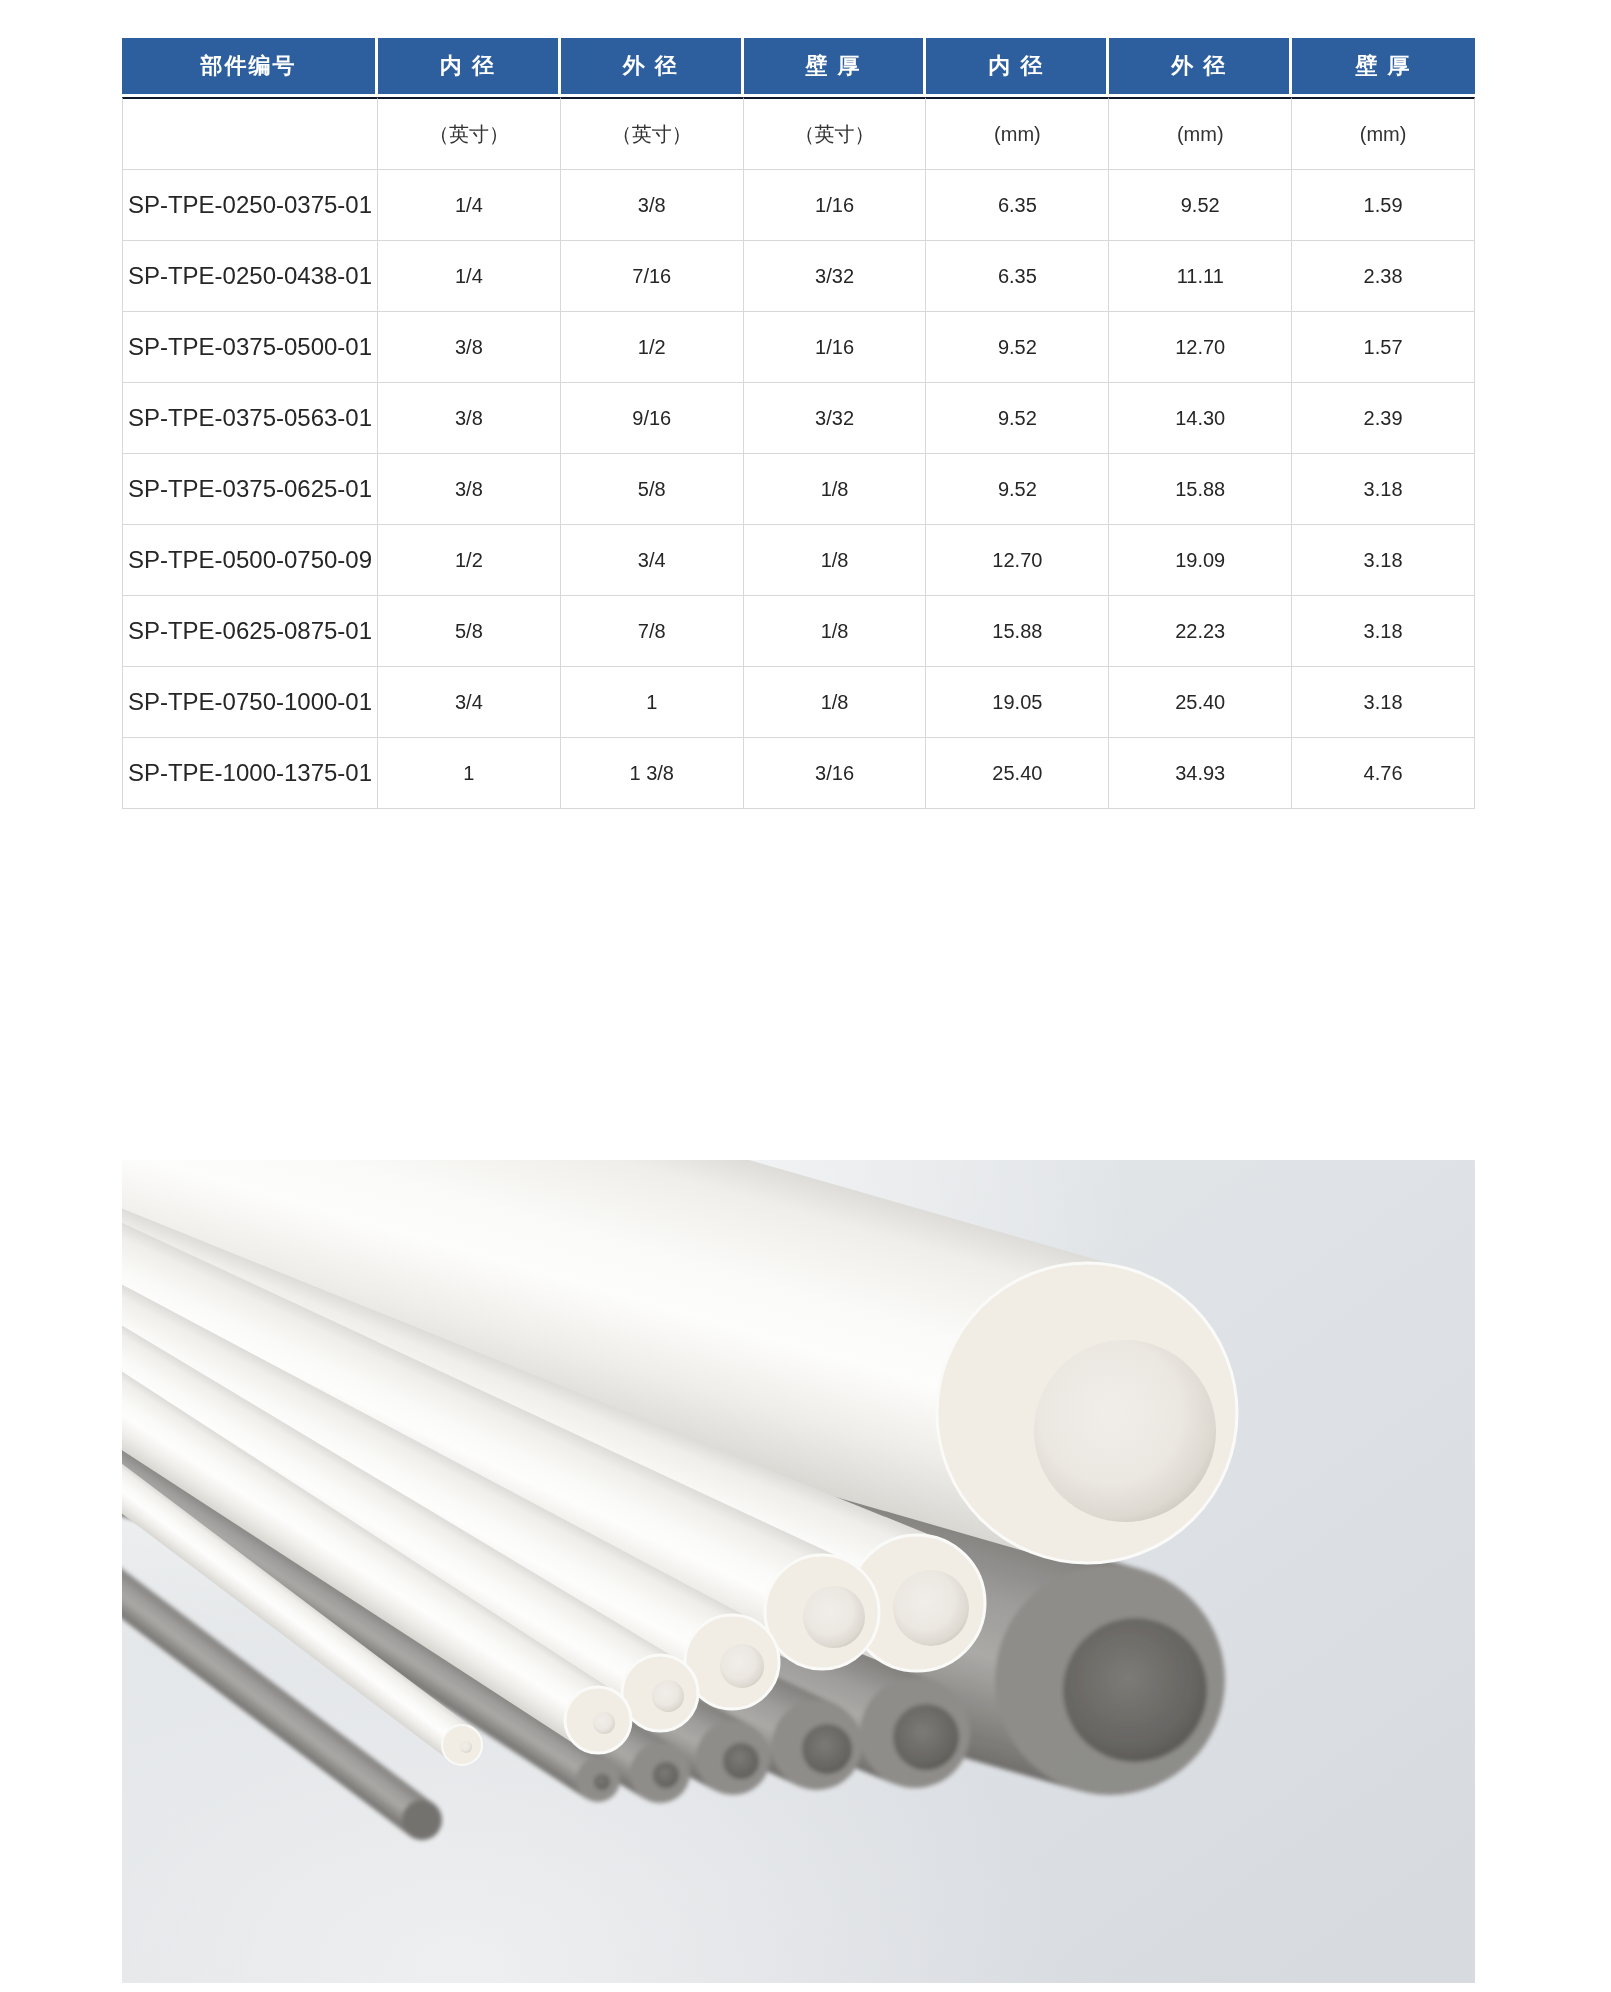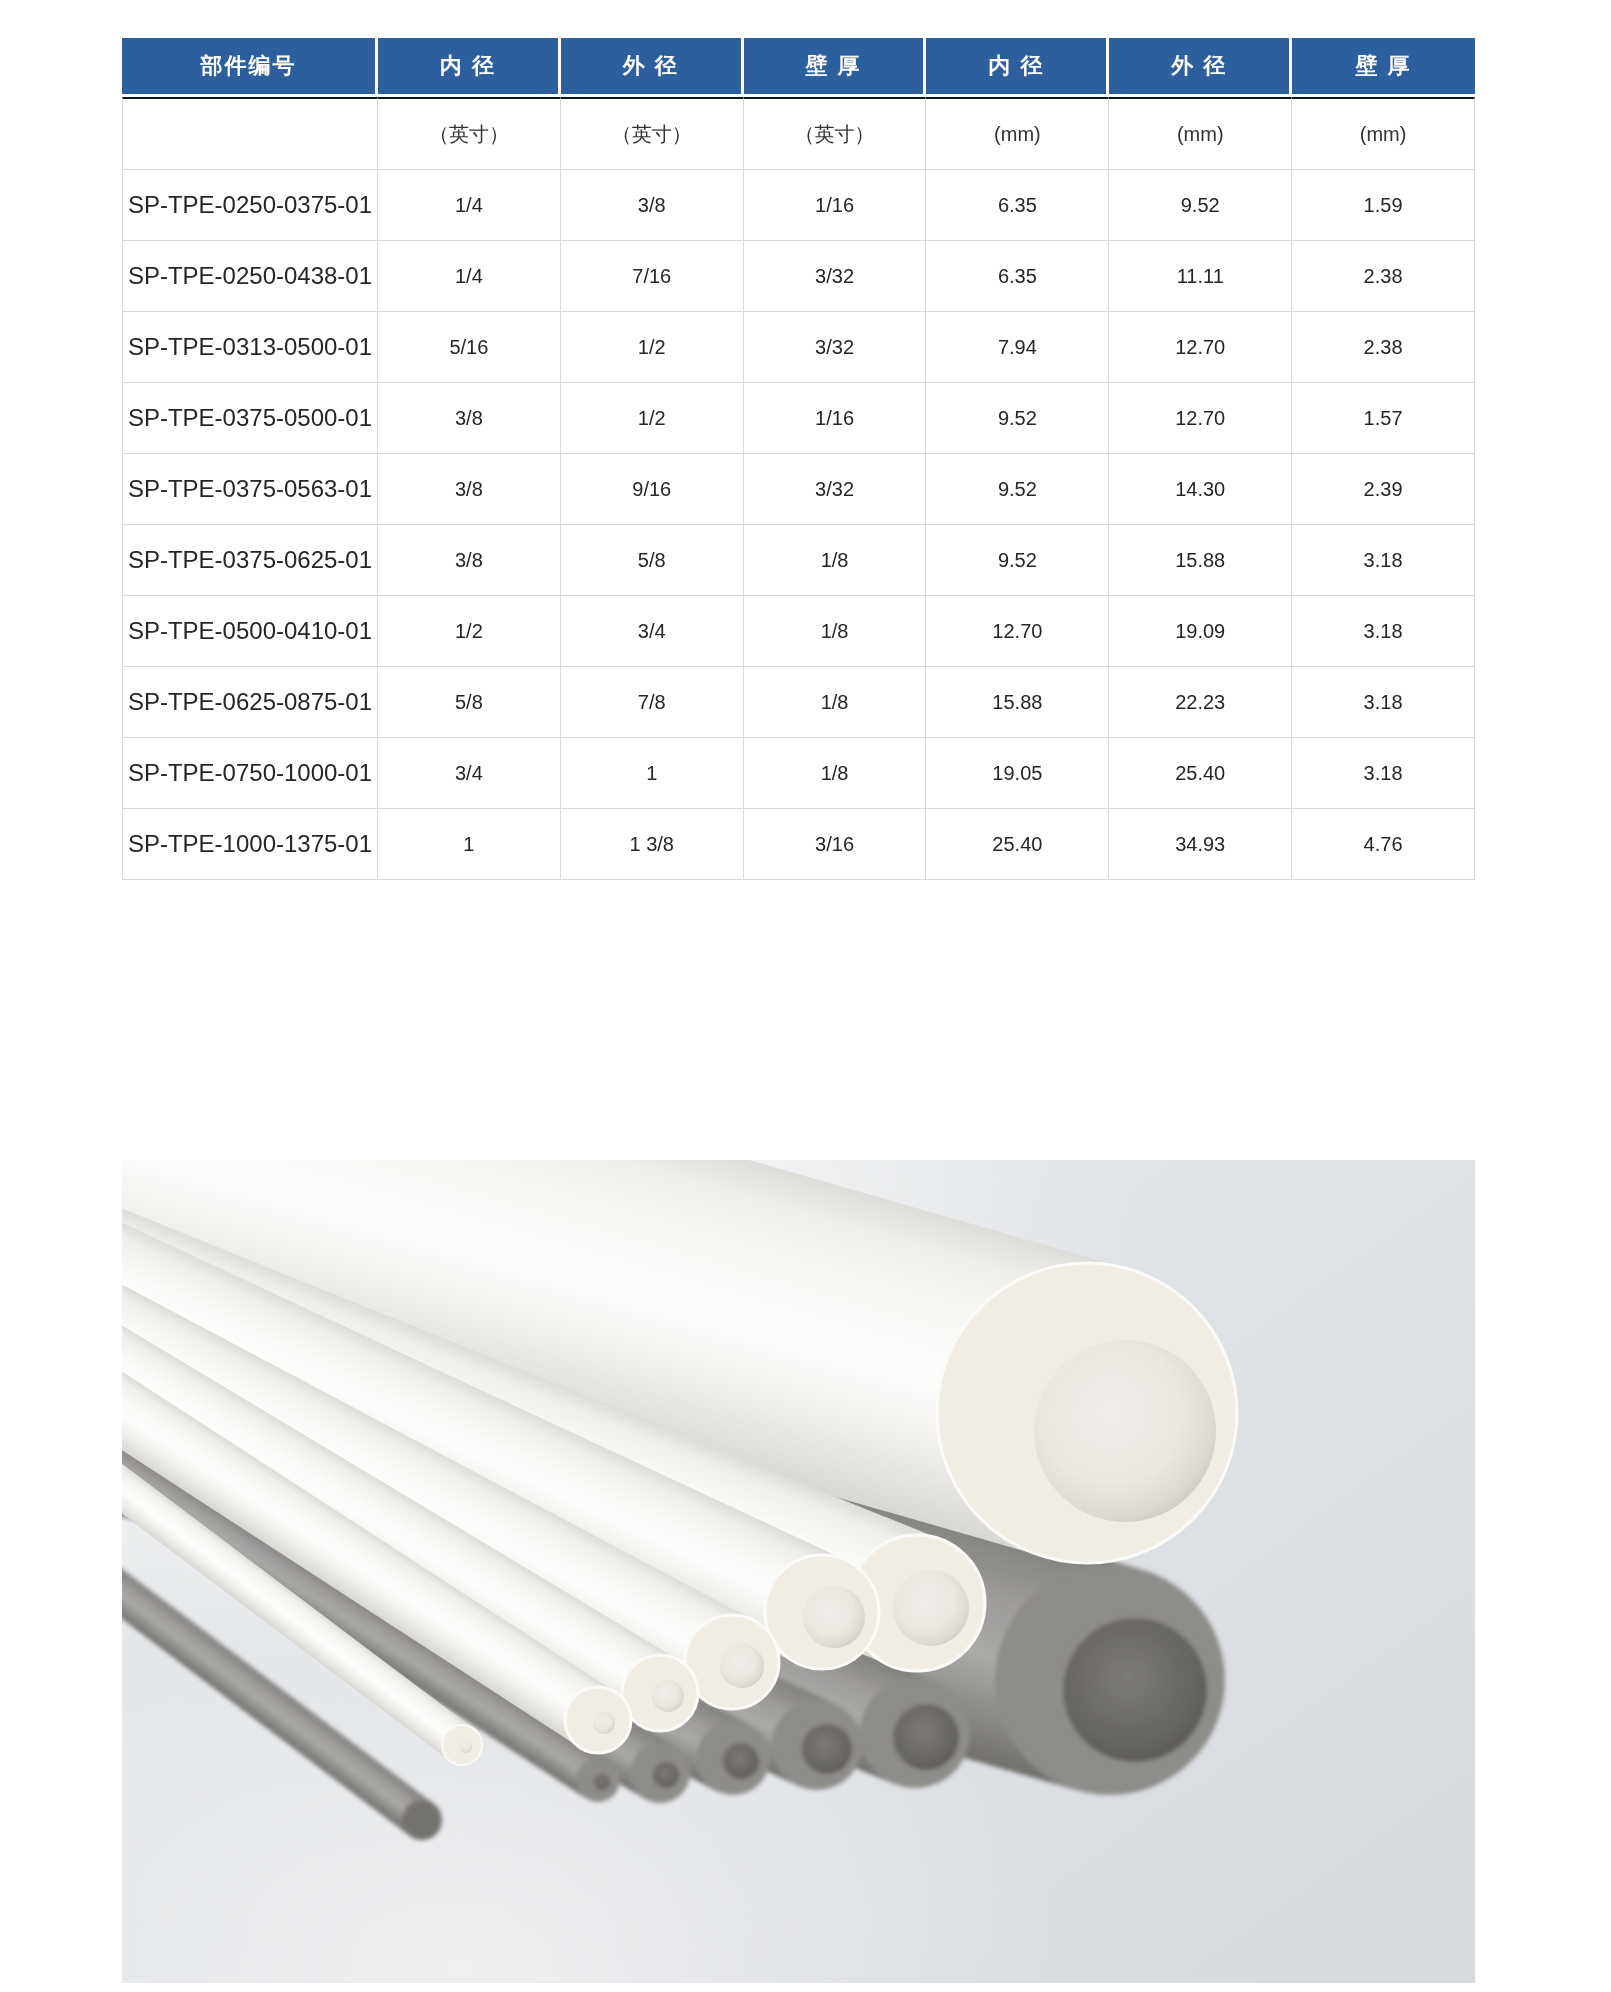--- a/index.html
+++ b/index.html
@@ -85,29 +85,20 @@
         <tr>
           <td class="part">SP-TPE-0250-0438-01</td>
           <td>1/4</td>
           <td>7/16</td>
           <td>3/32</td>
           <td>6.35</td>
           <td>11.11</td>
           <td>2.38</td>
         </tr>
         <tr>
-          <td class="part">SP-TPE-0313-0500-01</td>
-          <td>5/16</td>
-          <td>1/2</td>
-          <td>3/32</td>
-          <td>7.94</td>
-          <td>12.70</td>
-          <td>2.38</td>
-        </tr>
-        <tr>
           <td class="part">SP-TPE-0375-0500-01</td>
           <td>3/8</td>
           <td>1/2</td>
           <td>1/16</td>
           <td>9.52</td>
           <td>12.70</td>
           <td>1.57</td>
         </tr>
         <tr>
           <td class="part">SP-TPE-0375-0563-01</td>
@@ -121,21 +112,21 @@
         <tr>
           <td class="part">SP-TPE-0375-0625-01</td>
           <td>3/8</td>
           <td>5/8</td>
           <td>1/8</td>
           <td>9.52</td>
           <td>15.88</td>
           <td>3.18</td>
         </tr>
         <tr>
-          <td class="part">SP-TPE-0500-0410-01</td>
+          <td class="part">SP-TPE-0500-0750-09</td>
           <td>1/2</td>
           <td>3/4</td>
           <td>1/8</td>
           <td>12.70</td>
           <td>19.09</td>
           <td>3.18</td>
         </tr>
         <tr>
           <td class="part">SP-TPE-0625-0875-01</td>
           <td>5/8</td>

